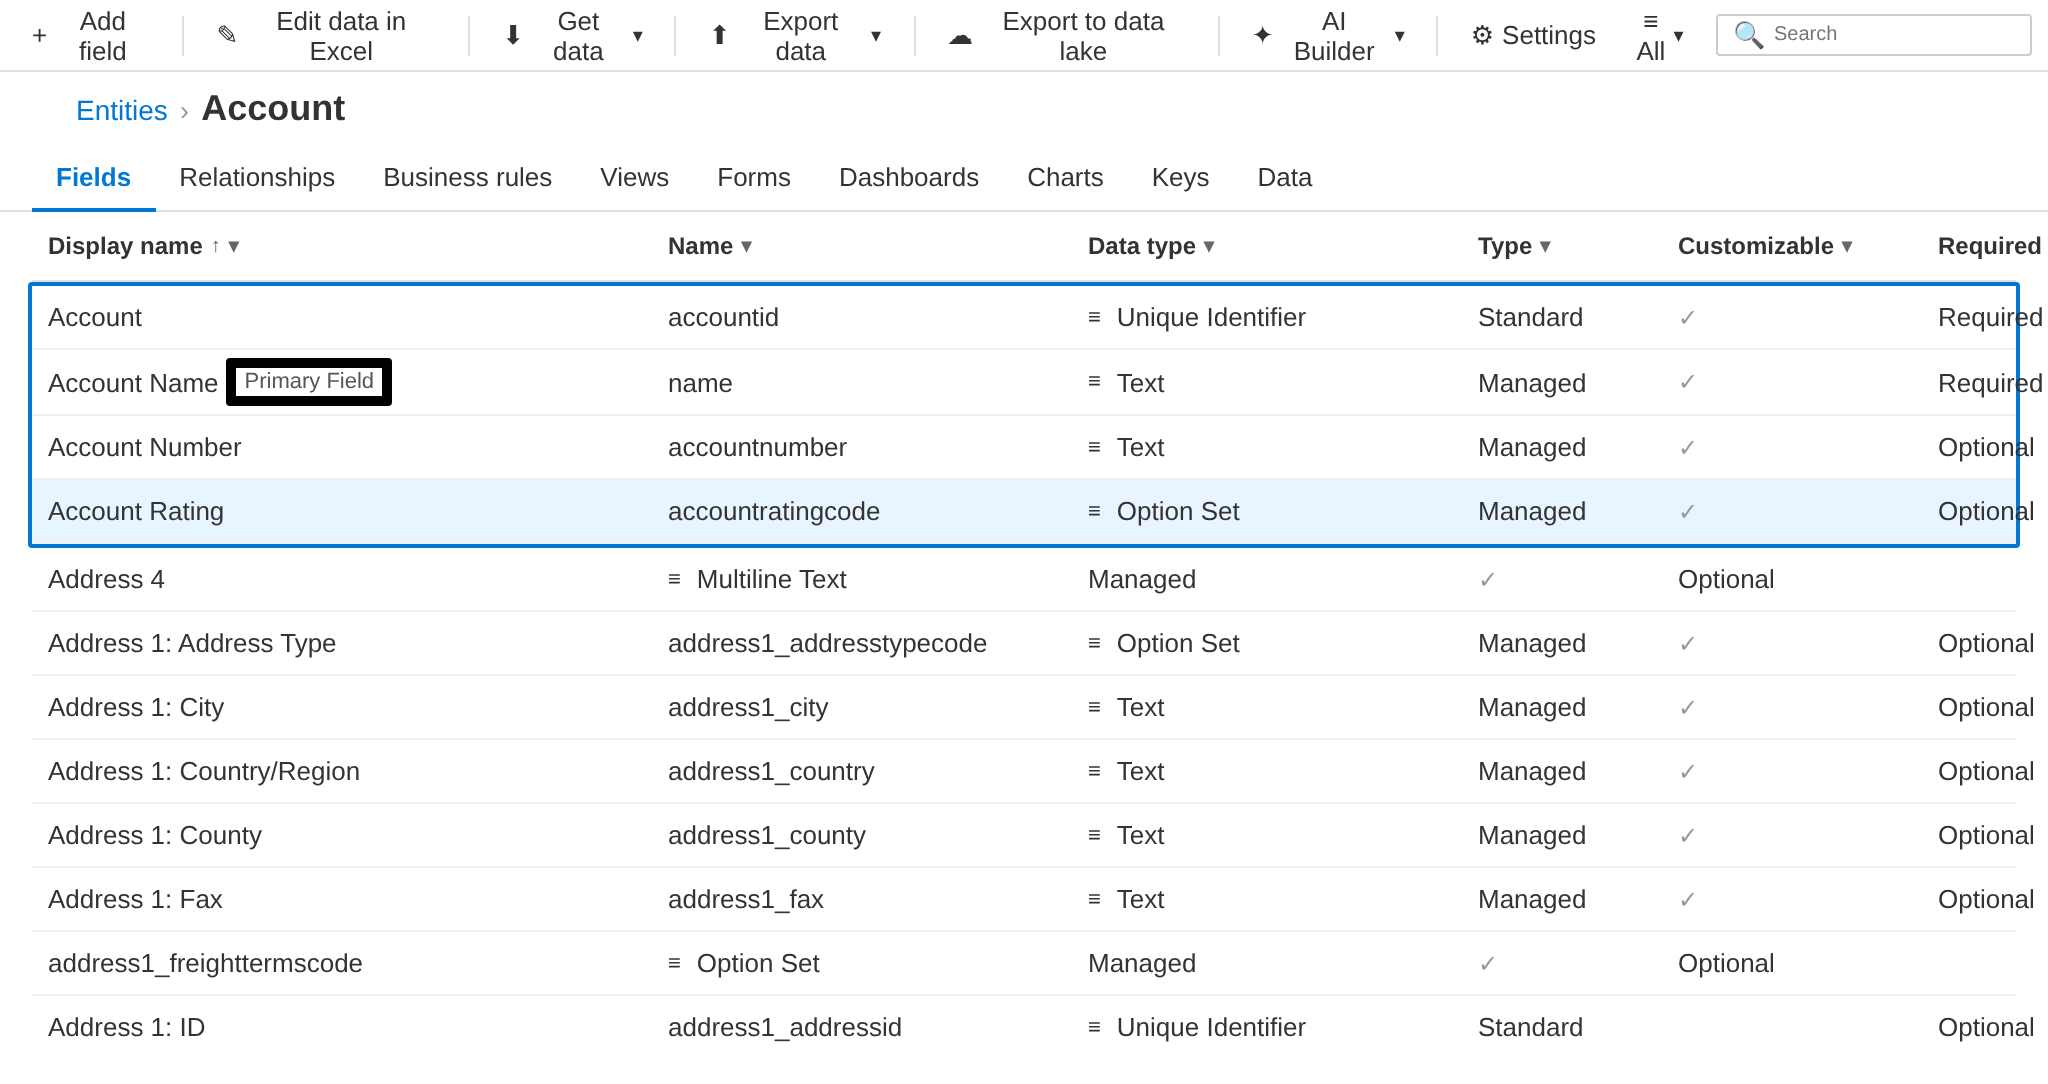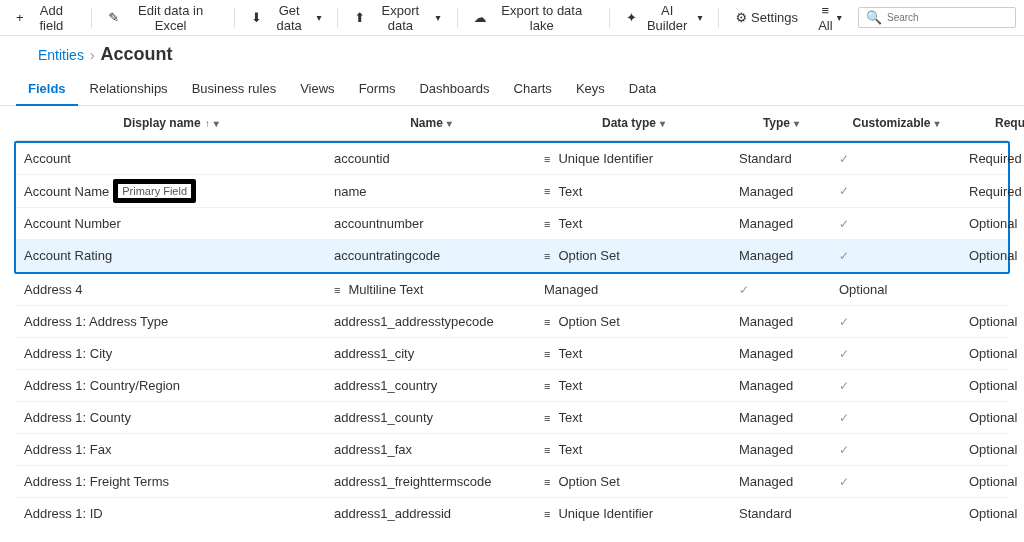--- a/index.html
+++ b/index.html
@@ -50,21 +50,21 @@
     }
     .table-header {
       display: grid;
       grid-template-columns: 310px 210px 195px 100px 130px 120px 90px;
       padding: 6px 0; border-bottom: 1px solid #e0e0e0;
       background: #fff; margin: 0 16px;
     }
     .th {
       display: flex; align-items: center; gap: 4px;
       font-size: 12px; font-weight: 600; color: #333;
-      padding: 4px 8px; cursor: pointer; user-select: none; justify-content: center;
+      padding: 4px 8px; cursor: pointer; user-select: none;
     }
     .th .sort-icon { font-size: 10px; color: #666; }
     .table-body {
       overflow-y: auto; flex: 1;
     }
     .table-row {
       display: grid;
       grid-template-columns: 310px 210px 195px 100px 130px 120px 90px;
       border-bottom: 1px solid #f0f0f0;
       align-items: center; min-height: 32px;
@@ -368,24 +368,20 @@
         <div class="td"><span class="dt-icon">≡</span> Text</div>
         <div class="td">Managed</div>
         <div class="td">
             <span class="check-icon">✓</span>
           </div>
         <div class="td">Optional</div>
 
       </div>
 
       <div class="table-row">
-        <div class="td">
-            <span>Address 1: Freight Terms</span>
-            <button class="more-btn">···</button>
-          </div>
         <div class="td">address1_freighttermscode</div>
         <div class="td"><span class="dt-icon">≡</span> Option Set</div>
         <div class="td">Managed</div>
         <div class="td">
             <span class="check-icon">✓</span>
           </div>
         <div class="td">Optional</div>
 
       </div>
 

